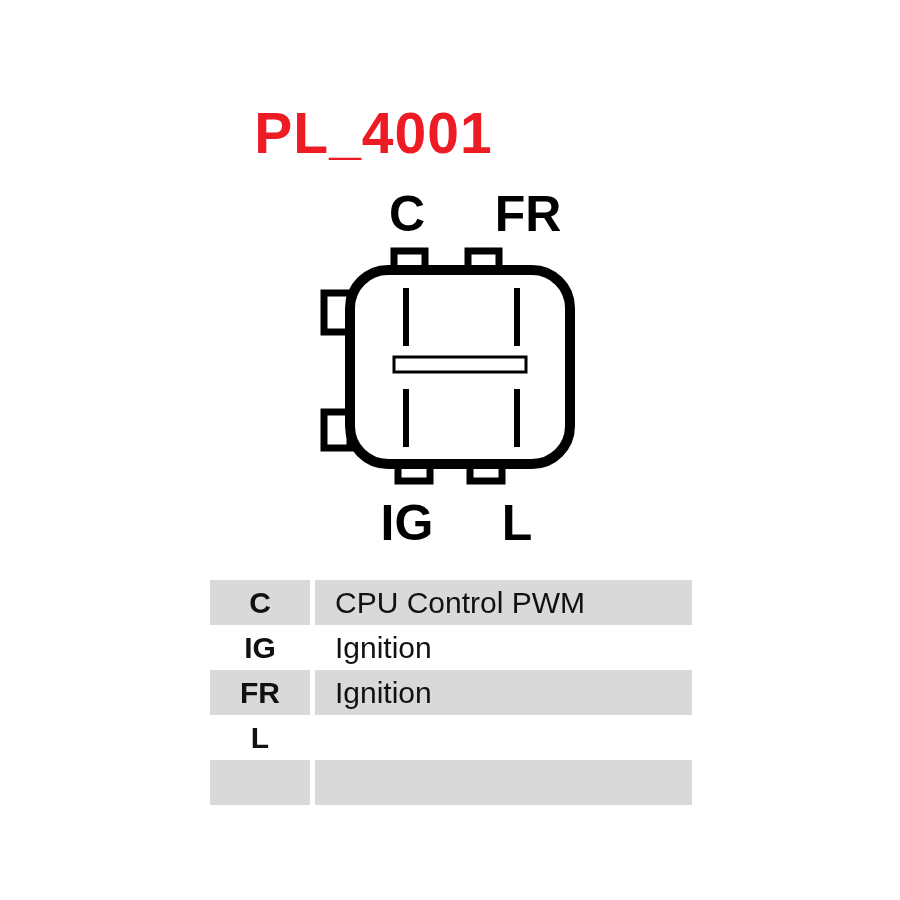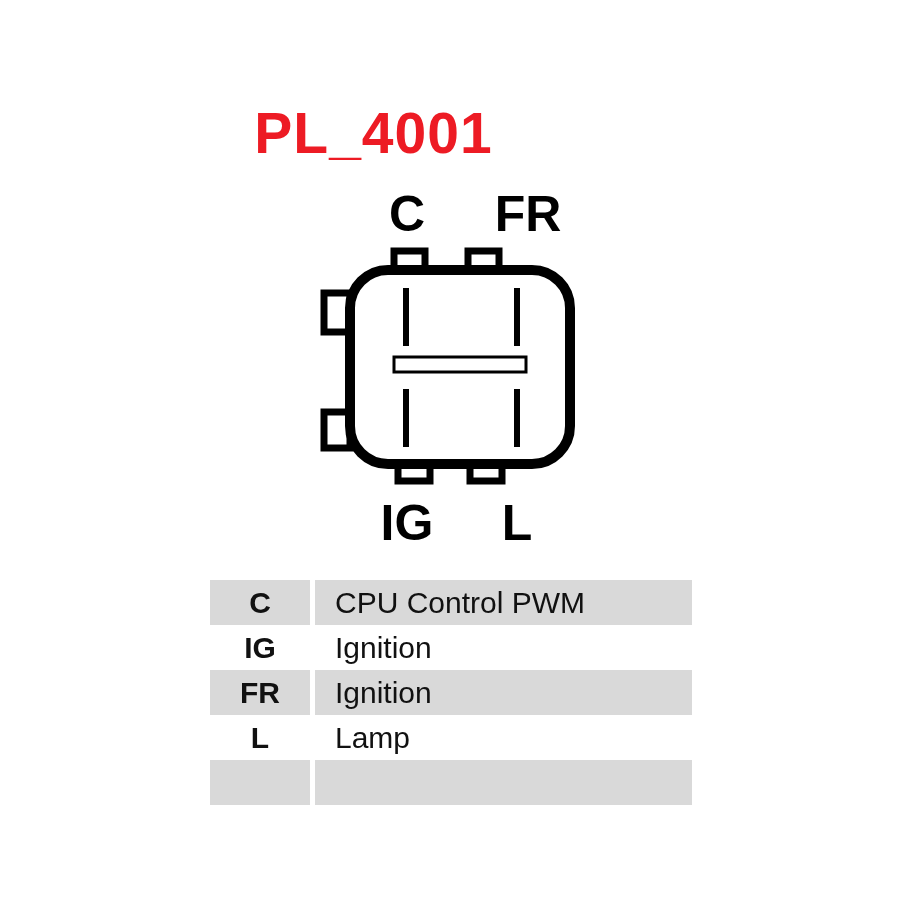--- a/index.html
+++ b/index.html
@@ -119,19 +119,18 @@
   <div class="row plain">
     <div class="cell pin">IG</div>
     <div class="cell desc">Ignition</div>
   </div>
   <div class="row alt">
     <div class="cell pin">FR</div>
     <div class="cell desc">Ignition</div>
   </div>
   <div class="row plain">
     <div class="cell pin">L</div>
-    <div class="cell desc">Lamp</div>
   </div>
   <div class="row alt">
     <div class="cell pin"></div>
     <div class="cell desc"></div>
   </div>
 </div>
 
 </body></html>

